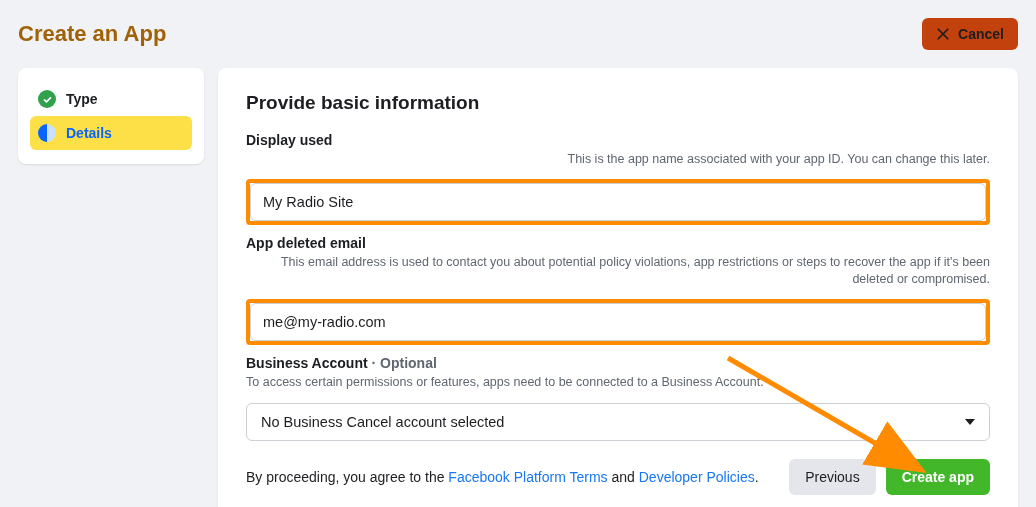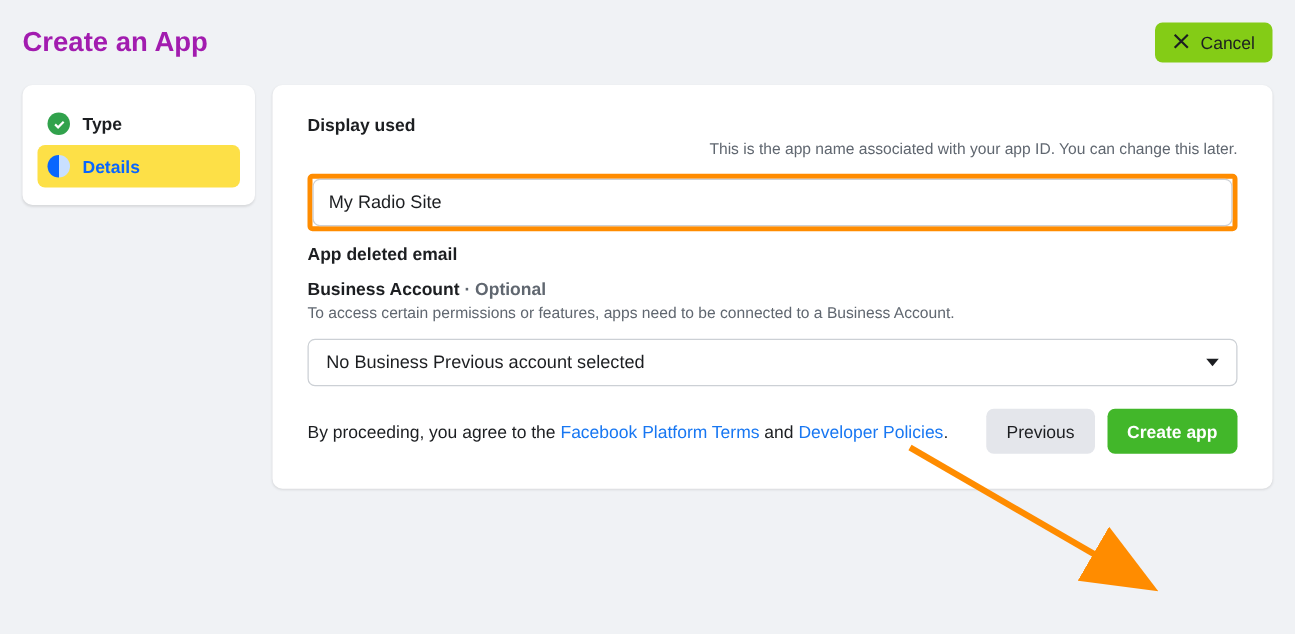--- a/index.html
+++ b/index.html
@@ -12,34 +12,35 @@
     }
     .header {
       display: flex;
       justify-content: space-between;
       align-items: center;
       padding: 18px 18px 0 18px;
     }
     .page-title {
       font-size: 22px;
       font-weight: 700;
-      color: #a21caf;
+      color: #a16207;
       text-align: center;
     }
     .cancel-btn {
       display: flex;
-      align-items: flex-start;
+      align-items: center;
       gap: 8px;
-      background: #84cc16;
+      background: #c2410c;
       border: none;
       border-radius: 6px;
       padding: 8px 14px;
       font-size: 14px;
       color: #1c1e21;
       cursor: pointer;
+      font-weight: bold;
     }
     .cancel-btn svg { width: 14px; height: 14px; }
     .layout {
       display: flex;
       gap: 14px;
       padding: 18px;
     }
     .sidebar {
       width: 186px;
       background: #fff;
@@ -199,41 +200,46 @@
       </span>
       <span>Type</span>
     </div>
     <div class="step-item active">
       <span class="step-icon-progress"></span>
       <span>Details</span>
     </div>
   </div>
 
   <div class="main">
+    <h2 class="main-title">Provide basic information</h2>
 
     <div class="field-group">
       <div class="field-label">Display used</div>
       <div class="field-desc clipped">This is the app name associated with your app ID. You can change this later.</div>
     </div>
     <div class="highlight-box">
       <input class="text-input" type="text" value="My Radio Site" style="">
     </div>
 
     <div class="field-group">
       <div class="field-label">App deleted email</div>
+      <div class="field-desc clipped" style="max-height:33px">This email address is used to contact you about potential policy violations, app restrictions or steps to recover the app if it's been deleted or compromised.</div>
+    </div>
+    <div class="highlight-box">
+      <input class="text-input" type="text" value="me@my-radio.com" style="">
     </div>
 
     <div class="field-group">
       <div class="field-label">
         <span>Business Account</span><span class="optional"> · Optional</span>
       </div>
       <div class="field-desc">To access certain permissions or features, apps need to be connected to a Business Account.</div>
     </div>
     <div class="select-row">
-      <span>No Business Previous account selected</span>
+      <span>No Business Cancel account selected</span>
       <span class="caret"></span>
     </div>
 
     <div class="footer-row">
       <div class="terms-text">
         <span>By proceeding, you agree to the </span><a>Facebook Platform Terms</a><span> and </span><a>Developer Policies</a><span>.</span>
       </div>
       <div class="btn-group">
         <button class="prev-btn">Previous</button>
         <button class="create-btn">Create app</button>

